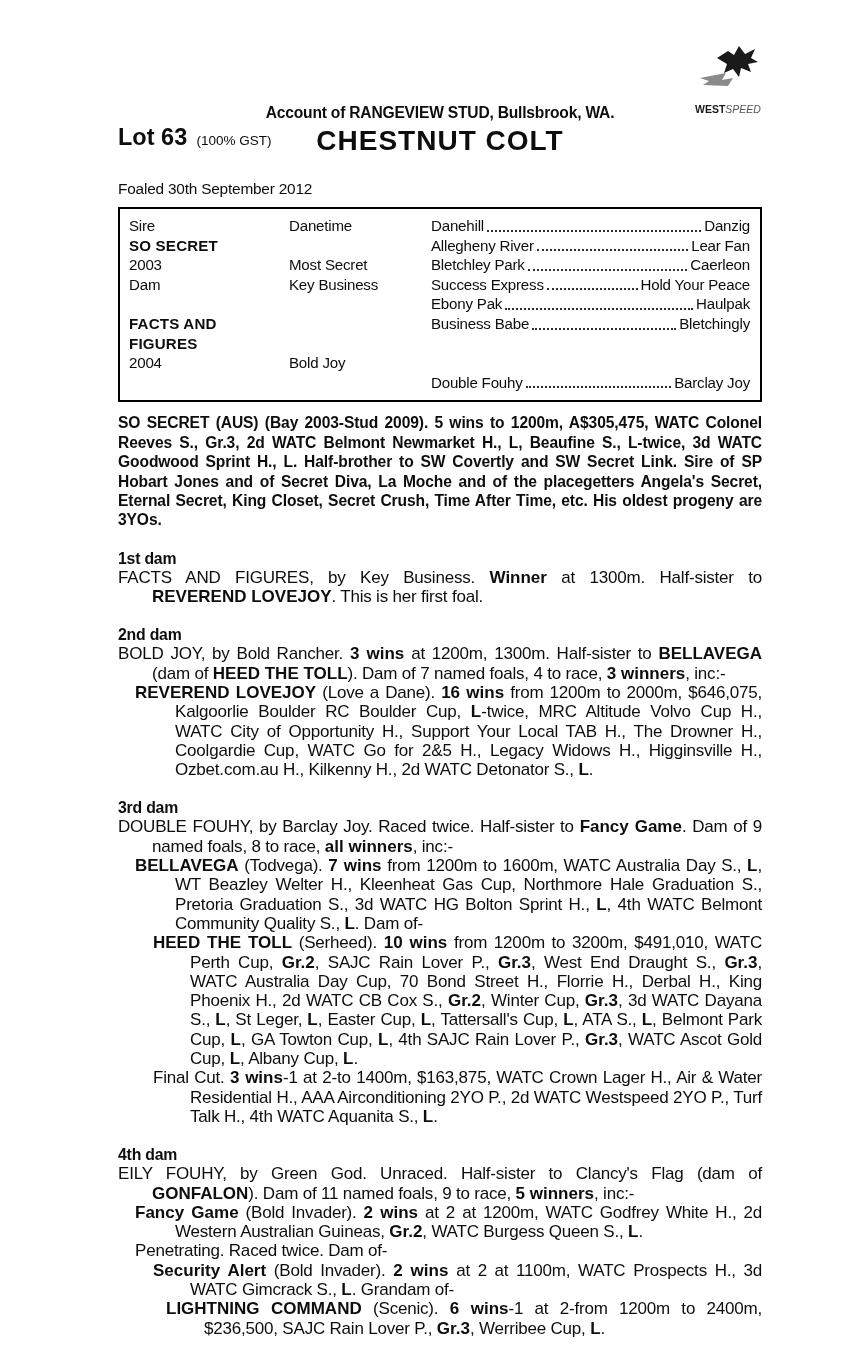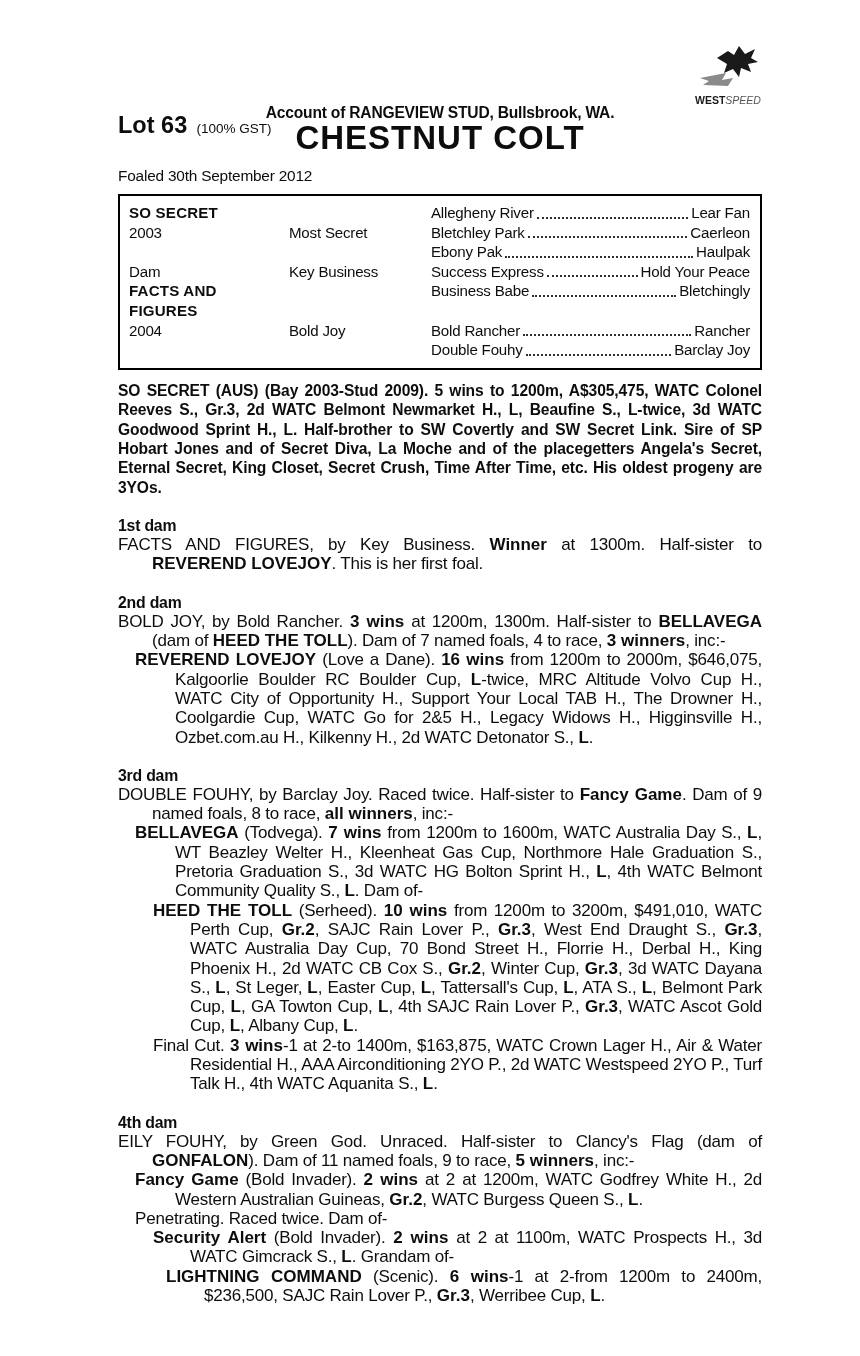--- a/index.html
+++ b/index.html
@@ -3,34 +3,34 @@
 <meta charset="utf-8">
 <style>
   html,body{margin:0;padding:0;background:#fff;}
   .page{position:relative;width:860px;height:1356px;background:#fff;overflow:hidden;
         font-family:"Liberation Sans",sans-serif;color:#0d0d0d;letter-spacing:-0.2px;}
   .content{position:absolute;left:118px;top:88px;width:644px;}
 
   
   .logo{position:absolute;right:96px;top:42px;width:72px;text-align:center;}
   .logo svg{display:block;margin:0 auto;}
-  .logo-text{font-size:10.5px;letter-spacing:0;line-height:1;margin-top:1px;white-space:nowrap;}
+  .logo-text{font-size:10.5px;letter-spacing:0;line-height:1;margin-top:10px;white-space:nowrap;}
   .logo-text .w{font-weight:bold;color:#1a1a1a;}
   .logo-text .s{font-style:italic;color:#555;}
 
   
   .account{font-weight:bold;text-align:center;font-size:15.6px;line-height:18px;margin-top:16px;}
   .lotrow{position:relative;height:34px;margin-top:3px;}
-  .lotleft{position:absolute;left:0;bottom:20px;white-space:nowrap;}
+  .lotleft{position:absolute;left:0;bottom:8px;white-space:nowrap;}
   .lotnum{font-weight:bold;font-size:23.5px;letter-spacing:0;}
   .gst{font-size:13.5px;letter-spacing:0;margin-left:5px;}
   .horse-title{position:absolute;left:0;right:0;bottom:2px;text-align:center;
-               font-weight:bold;font-size:33px;letter-spacing:1px;white-space:nowrap;}
+               font-weight:bold;font-size:28px;letter-spacing:1px;white-space:nowrap;}
   .foalrow{display:flex;justify-content:space-between;align-items:baseline;
-           font-size:15.4px;margin-top:7px;line-height:20px;}
+           font-size:15.4px;margin-top:20px;line-height:20px;}
   .branded{white-space:nowrap;}
   .brand-mark{font-family:"DejaVu Sans",sans-serif;font-size:19px;letter-spacing:-1.5px;
               display:inline-block;transform:scaleY(1.15);transform-origin:bottom;padding:0 2px;}
 
   
   .ptable{border:2.5px solid #000;margin-top:8px;padding:7px 10px 8px 9px;font-size:15.1px;}
   .prow{display:grid;grid-template-columns:160px 142px 1fr;line-height:19.6px;align-items:baseline;}
   .c1b{font-weight:bold;letter-spacing:0.2px;}
   .c3{display:flex;align-items:flex-end;}
   .c3 .nm{white-space:nowrap;}
@@ -73,72 +73,76 @@
       </span>
       <span class="horse-title">CHESTNUT COLT</span>
     </div>
 
     <div class="foalrow">
       <span>Foaled 30th September 2012</span>
     </div>
 
     <div class="ptable">
       <div class="prow">
+        <div>Sire</div>
+        <div>Danetime</div>
+        <div class="c3">
+            <span class="nm">Danehill</span>
+            <span class="dots"></span>
+            <span class="nm">Danzig</span>
+          </div>
+      </div>
+      <div class="prow">
         <div class="c1b">SO SECRET</div>
         <div></div>
         <div class="c3">
             <span class="nm">Allegheny River</span>
             <span class="dots"></span>
             <span class="nm">Lear Fan</span>
           </div>
       </div>
       <div class="prow">
         <div>2003</div>
         <div>Most Secret</div>
         <div class="c3">
             <span class="nm">Bletchley Park</span>
             <span class="dots"></span>
             <span class="nm">Caerleon</span>
           </div>
       </div>
       <div class="prow">
+        <div>Dam</div>
+        <div>Key Business</div>
+        <div class="c3">
+            <span class="nm">Success Express</span>
+            <span class="dots"></span>
+            <span class="nm">Hold Your Peace</span>
+          </div>
+      </div>
+      <div class="prow">
         <div></div>
         <div></div>
         <div class="c3">
             <span class="nm">Ebony Pak</span>
             <span class="dots"></span>
             <span class="nm">Haulpak</span>
-          </div>
-      </div>
-      <div class="prow">
-        <div>Dam</div>
-        <div>Key Business</div>
-        <div class="c3">
-            <span class="nm">Success Express</span>
-            <span class="dots"></span>
-            <span class="nm">Hold Your Peace</span>
           </div>
       </div>
       <div class="prow">
         <div class="c1b">FACTS AND FIGURES</div>
         <div></div>
         <div class="c3">
             <span class="nm">Business Babe</span>
             <span class="dots"></span>
             <span class="nm">Bletchingly</span>
           </div>
       </div>
       <div class="prow">
         <div>2004</div>
         <div>Bold Joy</div>
-        <div class="c3">
-            <span class="nm">Bold Rancher</span>
-            <span class="dots"></span>
-            <span class="nm">Rancher</span>
-          </div>
       </div>
       <div class="prow">
         <div></div>
         <div></div>
         <div class="c3">
             <span class="nm">Double Fouhy</span>
             <span class="dots"></span>
             <span class="nm">Barclay Joy</span>
           </div>
       </div>

